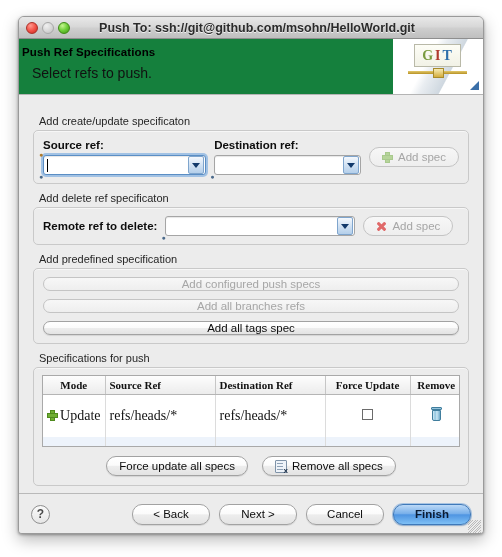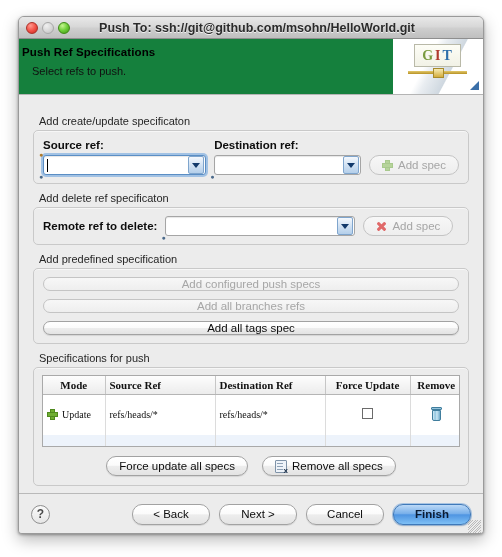--- a/index.html
+++ b/index.html
@@ -70,21 +70,21 @@
     background: #15803d;
     border-bottom: 1px solid #b4b4b4;
     padding: 7px 10px 0 3px;
     overflow: hidden;
   }
   .wiz-title {
     font-size: 11.5px; font-weight: bold; color: #000;
     letter-spacing: 0.1px;
   }
   .wiz-sub {
-    font-size: 11px; color: #111; margin-top: 7px; padding-left: 10px;
+    font-size: 14px; color: #111; margin-top: 7px; padding-left: 10px;
   }
   .banner-art {
     position: absolute; right: 0; top: 0; width: 90px; height: 56px;
     background: linear-gradient(118deg, #ffffff 0%, #ffffff 38%, #e9edf1 46%, #cfd8e0 62%, #ffffff 63%, #ffffff 100%);
   }
   .git-logo {
     position: absolute; right: 22px; top: 5px;
     width: 47px; height: 23px;
     border: 1px solid #b9b9a8;
     background: linear-gradient(to bottom, #fdfdf6, #f2f2e6);
@@ -128,21 +128,21 @@
     font-size: 11px; color: #262626; margin: 8px 0 3px 6px;
   }
   .group-box {
     border: 1px solid #c9c9c9;
     border-radius: 5px;
     background: #ececec;
     box-shadow: inset 0 1px 0 #f7f7f7;
     padding: 8px 9px;
   }
 
-  .fieldrow { display: flex; align-items: flex-end; gap: 8px; }
+  .fieldrow { display: flex; align-items: center; gap: 8px; }
   .fieldcol { display: flex; flex-direction: column; }
   .fieldlabel { font-size: 11.5px; font-weight: bold; color: #0d0d0d; margin-bottom: 4px; }
 
   
   .combo {
     position: relative;
     height: 20px;
     background: #ffffff;
     border: 1px solid #a5a5a5;
     border-radius: 3px;
@@ -263,21 +263,21 @@
   table.spec { width: 100%; border-collapse: collapse; table-layout: fixed; font-family: Liberation Serif, serif; }
   table.spec th {
     font-size: 11px; font-weight: bold; color: #111;
     background: linear-gradient(to bottom, #fdfdfd, #ececec);
     border-right: 1px solid #c6c6c6;
     border-bottom: 1px solid #b5b5b5;
     height: 18px; padding: 0 4px; text-align: center;
   }
   table.spec th:last-child { border-right: none; }
   table.spec td {
-    font-size: 10px; color: #111;
+    font-size: 14px; color: #111;
     border-right: 1px solid #dcdcdc;
     height: 18px; padding: 12px 4px;
     vertical-align: middle;
   }
   table.spec td:last-child { border-right: none; }
   tr.alt td { background: #edf3fb; }
   .mode-cell { display: flex; align-items: center; gap: 4px; }
   .cbox {
     width: 11px; height: 11px; border: 1px solid #6b6b6b; background: #fff;
     display: inline-block;

